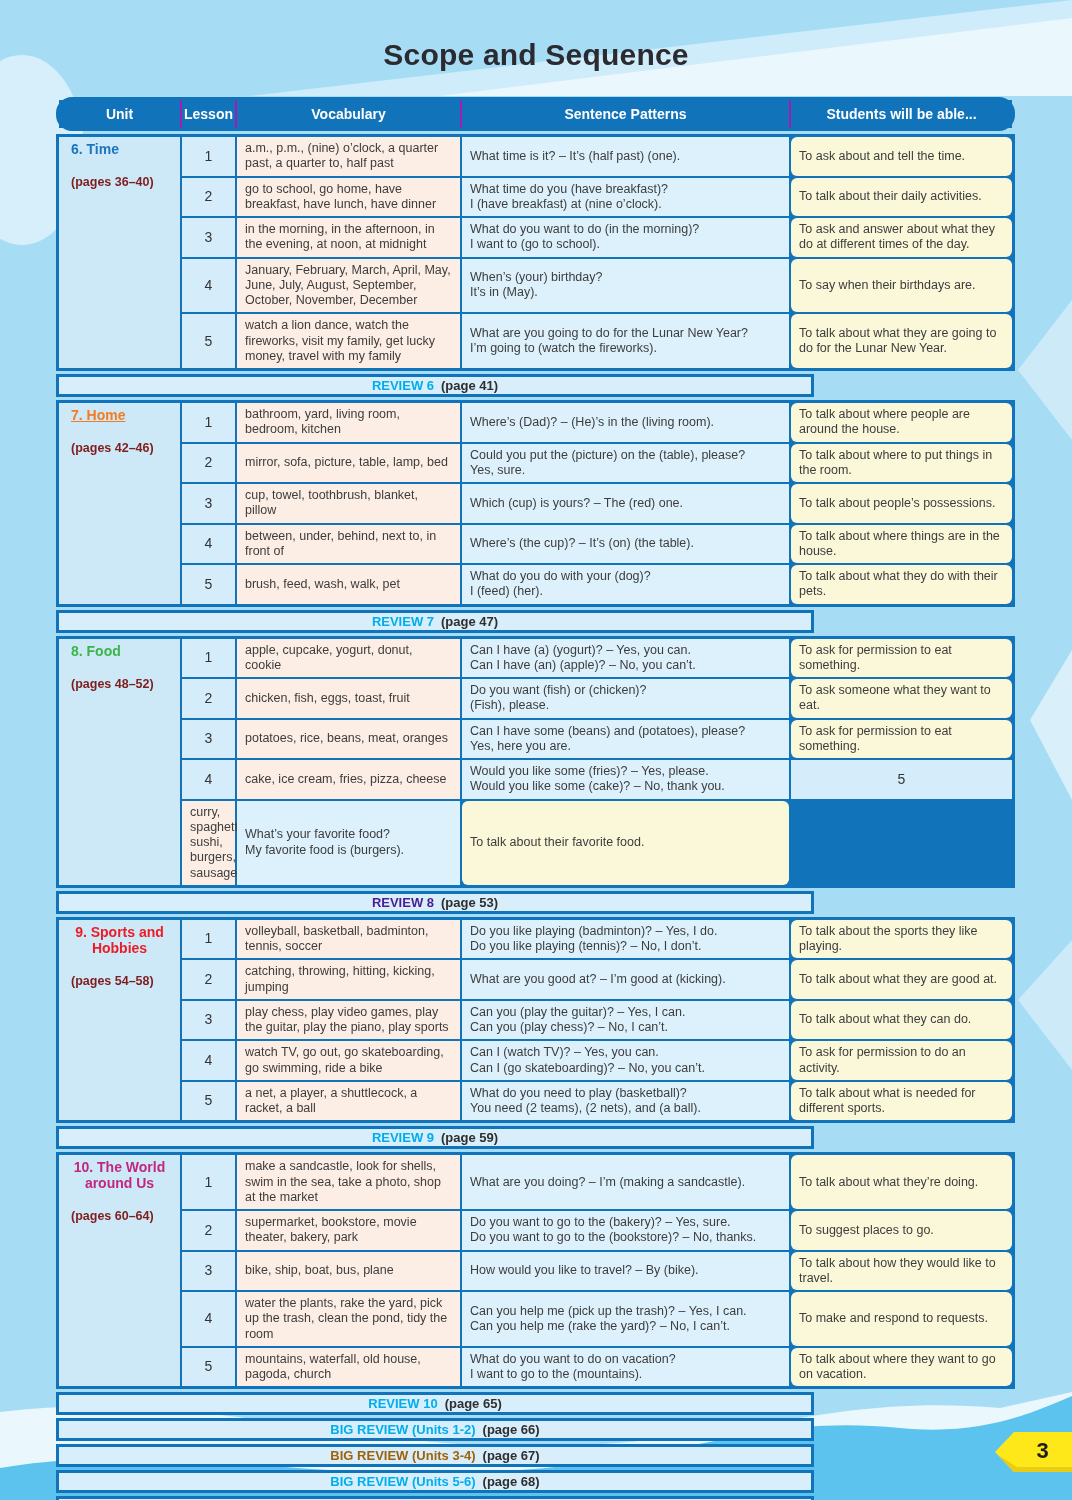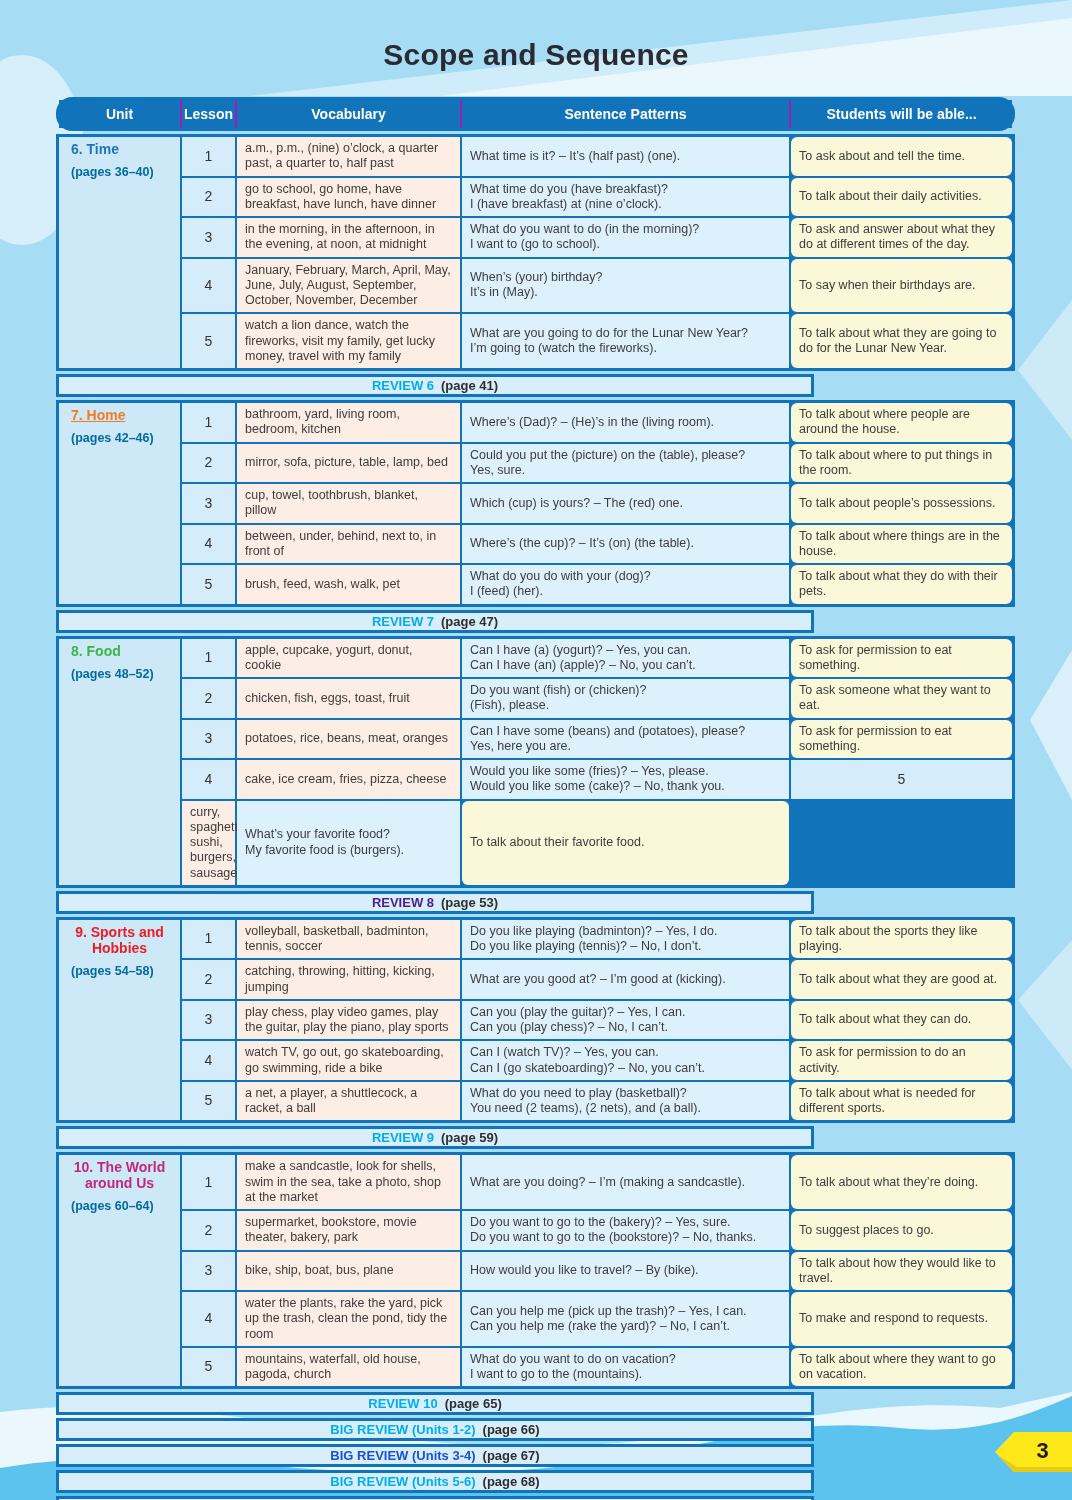--- a/index.html
+++ b/index.html
@@ -31,22 +31,22 @@
   }
   .cell{display:flex;align-items:center;box-sizing:border-box;min-height:26px;
     font-size:12.5px;line-height:1.22;}
   .unit-cell{
     grid-row:span 5;background:#cde9f8;flex-direction:column;justify-content:flex-start;
     padding:4px 6px;
   }
   .u-name{font-weight:800;font-size:14px;width:100%;box-sizing:border-box;line-height:1.15;}
   .u-name.left{text-align:left;padding-left:6px;}
   .u-name.center{text-align:center;}
-  .u-pages{font-weight:600;font-size:12.5px;color:#0369a1;width:100%;box-sizing:border-box;
-    text-align:left;padding-left:6px;margin-top:8px;}
+  .u-pages{font-weight:600;font-size:12.5px;color:#7f1d1d;width:100%;box-sizing:border-box;
+    text-align:left;padding-left:6px;margin-top:18px;}
   .num{background:#d5edfb;justify-content:center;font-size:14px;color:#333;}
   .vocab{background:#fdeee5;padding:4px 8px;}
   .pattern{background:#ddf1fc;padding:4px 8px;white-space:pre-line;}
   .able{background:#fbf7d9;padding:4px 8px;border-radius:6px;}
   .review{
     box-sizing:border-box;border:3px solid #1173b9;background:#d8eefb;
     width:758px;min-height:22px;margin-bottom:3px;
     display:flex;align-items:center;justify-content:center;gap:7px;
     padding:1px 4px;
   }
@@ -256,21 +256,21 @@
   <div class="review">
     <span class="r-label" style="color: rgb(0, 174, 239);">REVIEW 10</span>
     <span class="r-page">(page 65)</span>
   </div>
 
   <div class="review">
     <span class="r-label" style="color: rgb(0, 174, 239);">BIG REVIEW (Units 1-2)</span>
     <span class="r-page">(page 66)</span>
   </div>
   <div class="review">
-    <span class="r-label" style="color: #1d4ed8;">BIG REVIEW (Units 3-4)</span>
+    <span class="r-label" style="color: #a16207;">BIG REVIEW (Units 3-4)</span>
     <span class="r-page">(page 67)</span>
   </div>
   <div class="review">
     <span class="r-label" style="color: rgb(0, 174, 239);">BIG REVIEW (Units 5-6)</span>
     <span class="r-page">(page 68)</span>
   </div>
   <div class="review">
     <span class="r-label" style="color: rgb(0, 174, 239);">BIG REVIEW (Units 7-8)</span>
     <span class="r-page">(page 69)</span>
   </div>

